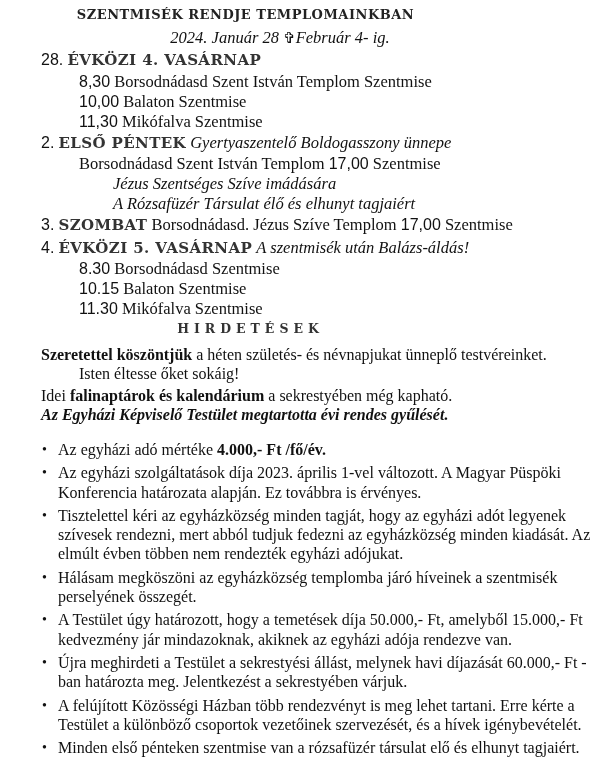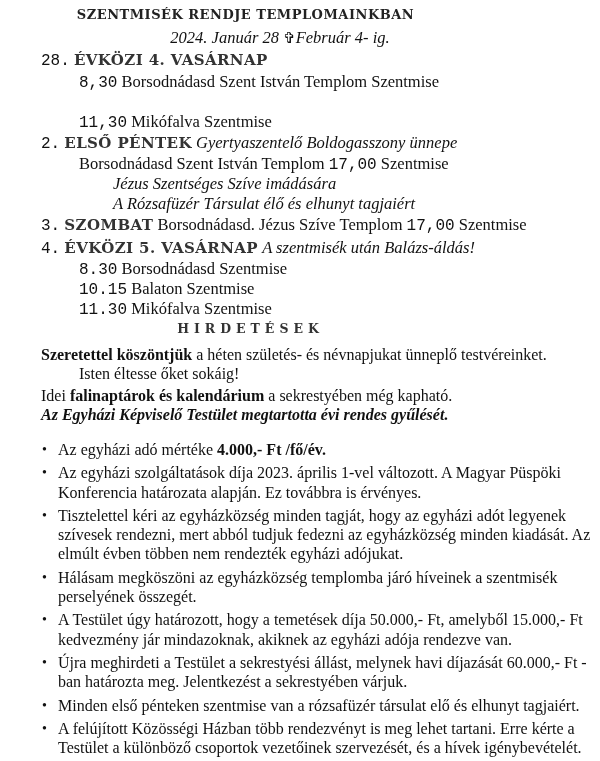--- a/index.html
+++ b/index.html
@@ -2,21 +2,21 @@
 <html><head>
 <meta charset="utf-8">
 <style>
   html, body { margin: 0; padding: 0; background: #ffffff; }
   body { width: 600px; height: 761px; overflow: hidden; position: relative; color: #111; font-family: "Liberation Serif", serif; }
   .page { position: absolute; left: 0; top: 0; width: 600px; height: 761px; }
   .title { position: absolute; top: 7px; left: 0; width: 491px; text-align: center; font-family: "DejaVu Serif", serif; font-weight: bold; font-size: 13px; letter-spacing: 0.5px; color: #222; }
   .subtitle { position: absolute; top: 28px; left: 0; width: 560px; text-align: center; font-style: italic; font-size: 16.5px; }
   .cross { font-style: normal; font-size: 15px; }
   .day { position: absolute; left: 41px; font-size: 16.5px; white-space: nowrap; }
-  .num { font-family: Liberation Mono, monospace; font-size: 16px; }
+  .num { font-family: Liberation Sans, sans-serif; font-size: 16px; }
   .dayname { font-family: "DejaVu Serif", serif; font-weight: bold; font-size: 15px; letter-spacing: 0.4px; color: #333; }
   .note { font-style: italic; }
   .line { position: absolute; font-size: 16.5px; white-space: nowrap; }
   .l1 { left: 79px; }
   .l2 { left: 113px; font-style: italic; }
   .ann-head { position: absolute; top: 321px; left: 0; width: 487px; text-align: center; font-family: "DejaVu Serif", serif; font-weight: bold; font-size: 12.5px; letter-spacing: 5px; color: #333; padding-left: 14px; box-sizing: border-box; }
   .para { position: absolute; left: 41px; width: 550px; font-size: 16px; line-height: 19px; }
   .indent { padding-left: 38px; }
   b { font-weight: bold; }
   .bullets { position: absolute; left: 41px; top: 440px; width: 555px; margin: 0; padding: 0; list-style: none; font-size: 16px; line-height: 19.3px; }
@@ -34,20 +34,24 @@
     <span class="cross">✞</span><span>Február 4- ig.</span>
   </div>
 
   <div class="day" style="top:50px">
     <span class="num">28.</span>
     <span class="dayname">ÉVKÖZI 4. VASÁRNAP</span>
   </div>
   <div class="line l1" style="top:72px">
     <span class="num">8,30</span>
     <span>Borsodnádasd Szent István Templom Szentmise</span>
+  </div>
+  <div class="line l1" style="top:92px">
+    <span class="num">10,00</span>
+    <span>Balaton Szentmise</span>
   </div>
   <div class="line l1" style="top:112px">
     <span class="num">11,30</span>
     <span>Mikófalva Szentmise</span>
   </div>
 
   <div class="day" style="top:133px">
     <span class="num">2.</span>
     <span class="dayname">ELSŐ PÉNTEK</span>
     <span class="note">Gyertyaszentelő Boldogasszony ünnepe</span>
@@ -105,16 +109,16 @@
   <ul class="bullets">
     <li>
       <span>Az egyházi adó mértéke</span>
       <b>4.000,- Ft /fő/év.</b>
     </li>
     <li><span>Az egyházi szolgáltatások díja 2023. április 1-vel változott. A Magyar Püspöki Konferencia határozata alapján. Ez továbbra is érvényes.</span></li>
     <li><span>Tisztelettel kéri az egyházközség minden tagját, hogy az egyházi adót legyenek szívesek rendezni, mert abból tudjuk fedezni az egyházközség minden kiadását. Az elmúlt évben többen nem rendezték egyházi adójukat.</span></li>
     <li><span>Hálásam megköszöni az egyházközség templomba járó híveinek a szentmisék perselyének összegét.</span></li>
     <li><span>A Testület úgy határozott, hogy a temetések díja 50.000,- Ft, amelyből 15.000,- Ft kedvezmény jár mindazoknak, akiknek az egyházi adója rendezve van.</span></li>
     <li><span>Újra meghirdeti a Testület a sekrestyési állást, melynek havi díjazását 60.000,- Ft -ban határozta meg. Jelentkezést a sekrestyében várjuk.</span></li>
+    <li><span>A felújított Közösségi Házban több rendezvényt is meg lehet tartani. Erre kérte a Testület a különböző csoportok vezetőinek szervezését, és a hívek igénybevételét.</span></li>
     <li><span>Minden első pénteken szentmise van a rózsafüzér társulat elő és elhunyt tagjaiért.</span></li>
-    <li><span>A felújított Közösségi Házban több rendezvényt is meg lehet tartani. Erre kérte a Testület a különböző csoportok vezetőinek szervezését, és a hívek igénybevételét.</span></li>
   </ul>
 </div>
 
 </body></html>

